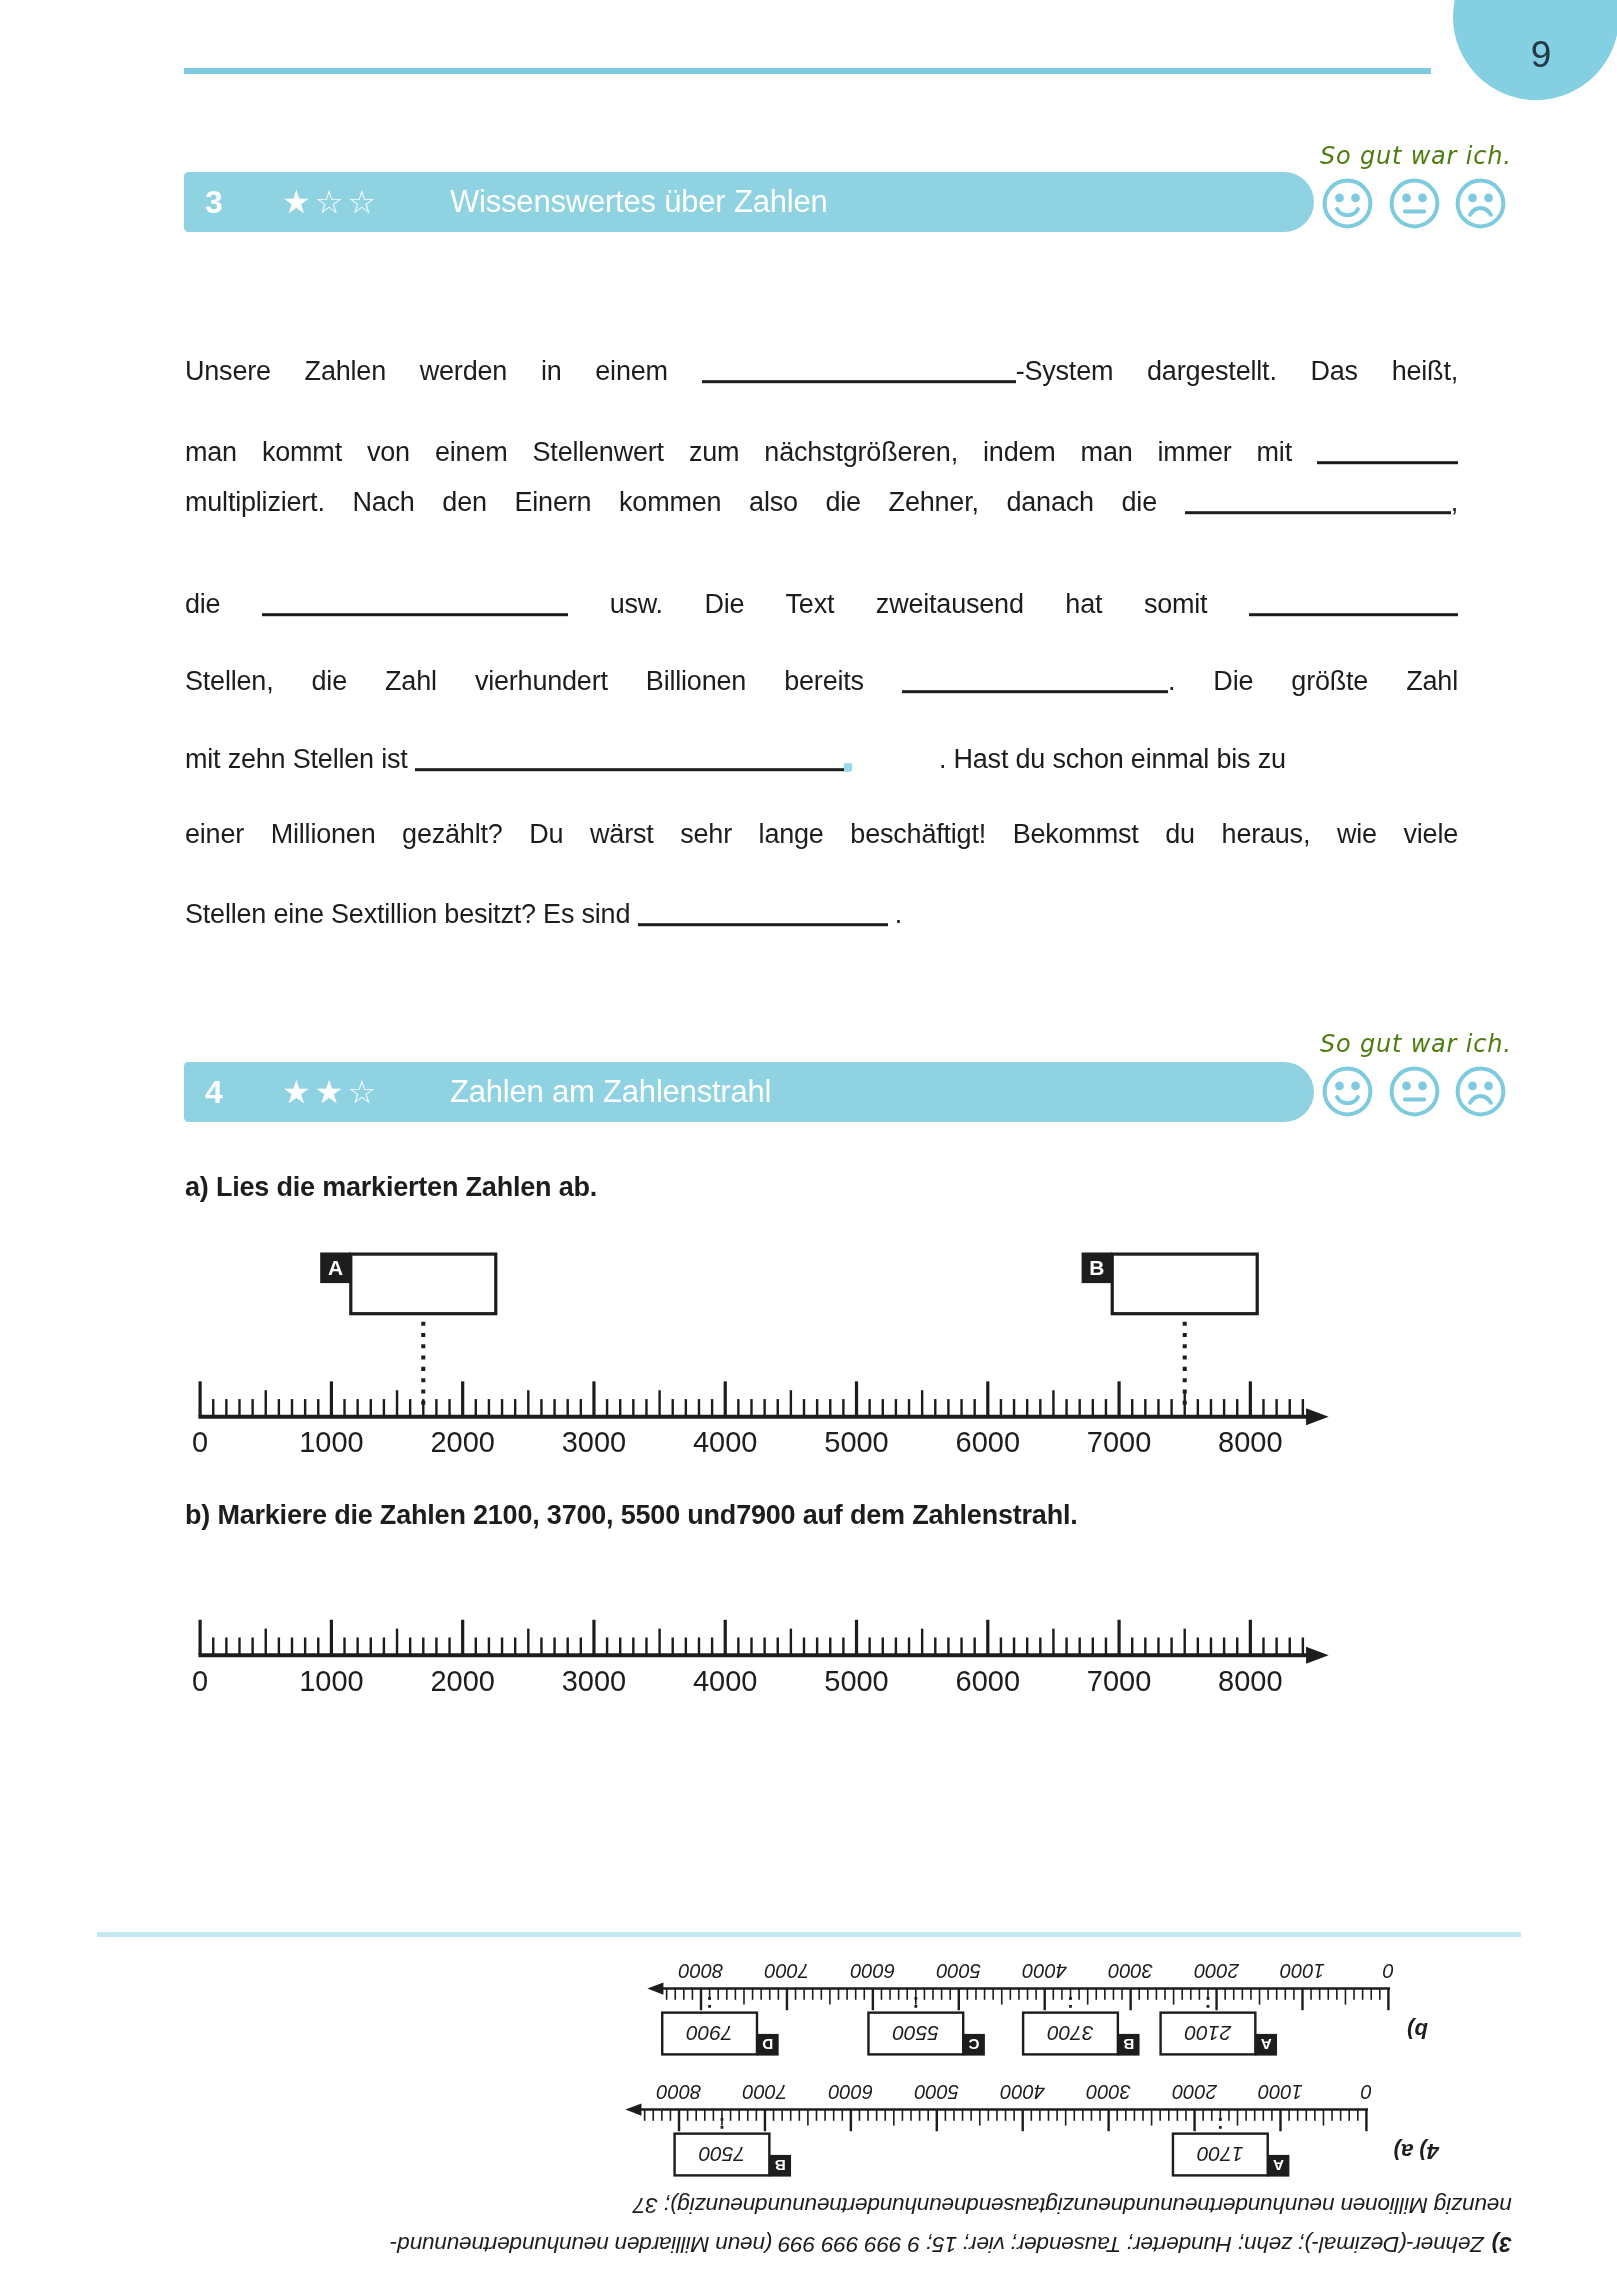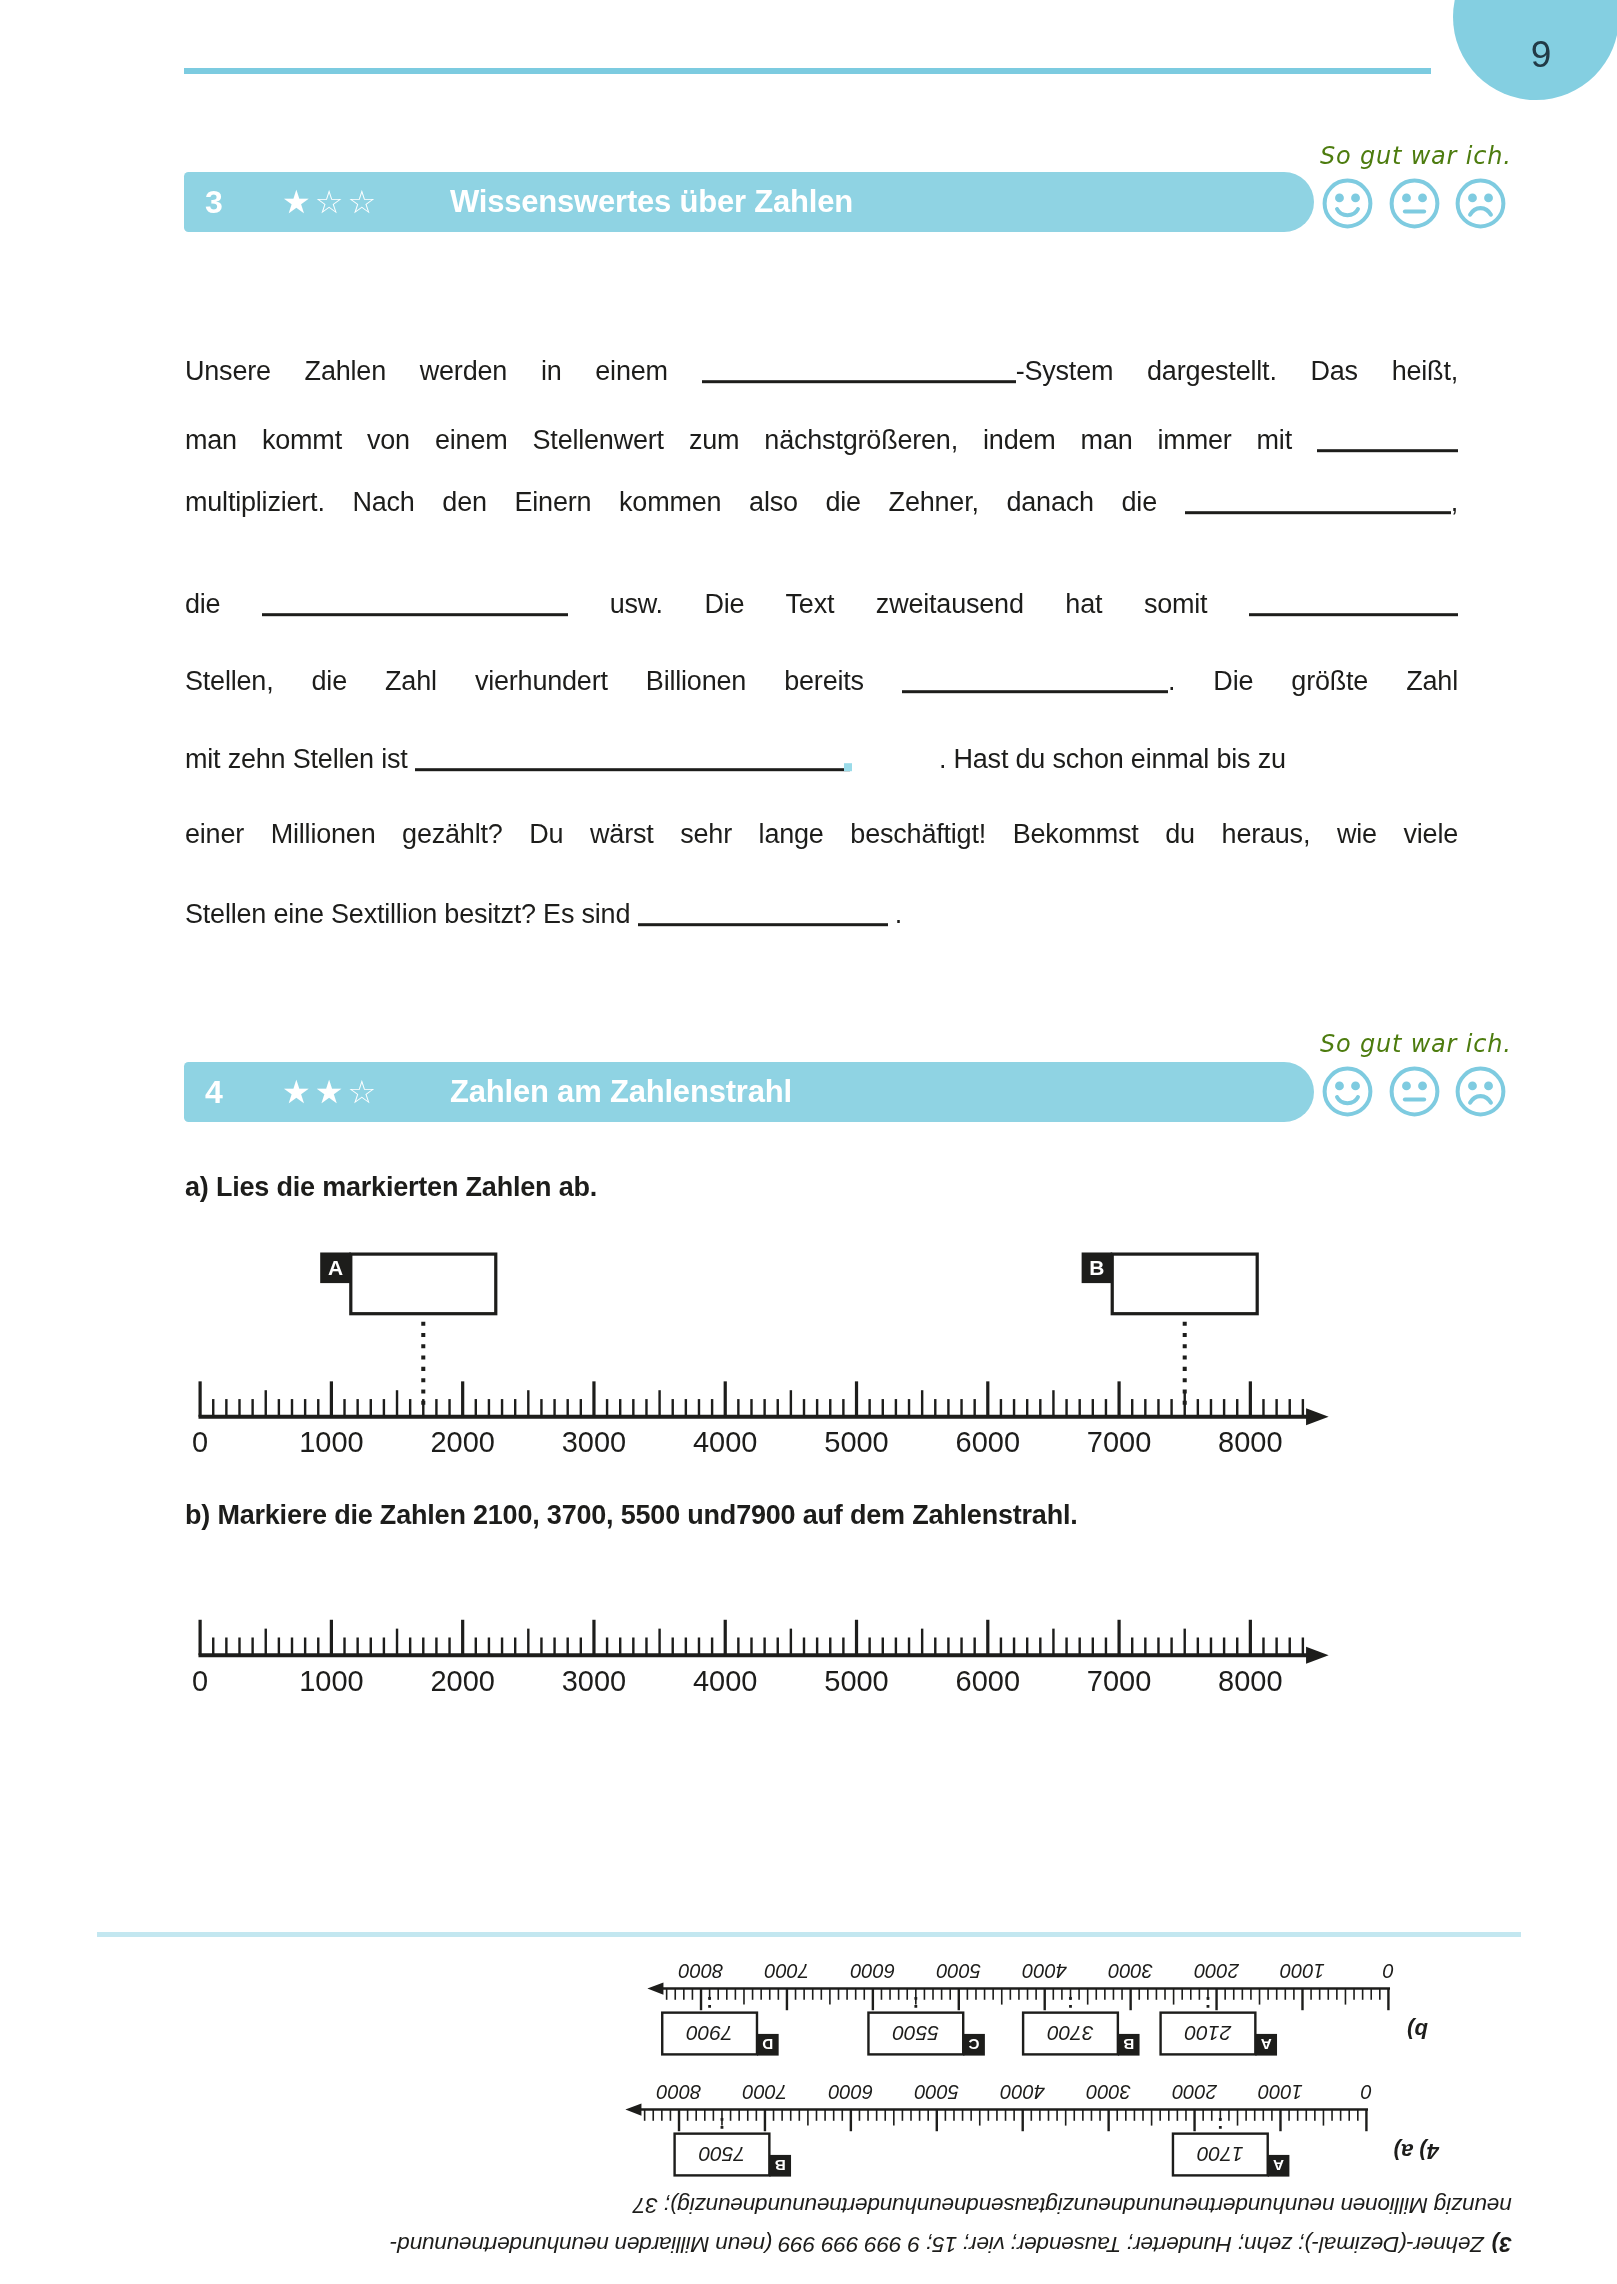--- a/index.html
+++ b/index.html
@@ -9,21 +9,21 @@
   .page-title{position:absolute;top:17.7px;right:204px;font-size:28px;font-weight:bold;letter-spacing:-0.2px;}
   .header-rule{position:absolute;left:184px;top:68px;width:1247px;height:6.4px;background:#7ccbe0;}
   .page-circle{position:absolute;left:1453px;top:-66px;width:166px;height:166px;border-radius:50%;background:#84cfe1;}
   .page-num{position:absolute;left:1513px;top:34px;width:56px;text-align:center;font-size:37px;color:#223a46;}
   
   .task-bar{position:absolute;left:184px;width:1130px;height:60px;background:#8fd3e3;
             border-radius:4.8px 32px 32px 4.8px;color:#ffffff;}
   .task-bar .num{position:absolute;left:21px;top:0;line-height:60px;font-size:32px;font-weight:bold;}
   .task-bar .stars{position:absolute;left:98px;top:0;line-height:60px;font-size:32px;
                    font-family:"DejaVu Sans",sans-serif;letter-spacing:4px;}
-  .task-bar .ttl{position:absolute;left:266px;top:0;line-height:60px;font-size:31px;font-weight:bold;letter-spacing:-0.2px;}
+  .task-bar .ttl{position:absolute;left:266px;top:0;line-height:60px;font-size:31px;font-weight:normal;letter-spacing:-0.2px;}
   
   .rating-label{position:absolute;font-size:24px;font-style:italic;color:#4d7c0f;
                 font-family:"DejaVu Sans",sans-serif;letter-spacing:0.8px;}
   .rating-faces{position:absolute;display:flex;gap:13.7px;}
   
   .intro{position:absolute;left:185px;top:279px;font-size:27px;font-weight:bold;letter-spacing:-0.2px;}
   .fill-line{position:absolute;left:185px;width:1273px;font-size:27px;letter-spacing:-0.2px;white-space:nowrap;}
   .fill-line.just{white-space:normal;text-align:justify;text-align-last:justify;}
   .blank{display:inline-block;position:relative;border-bottom:3.2px solid #1d1d1b;height:24px;transform:translateY(3.2px);}
   .gap{display:inline-block;height:0.8px;}
@@ -68,21 +68,21 @@
       <svg width="53" height="53" viewBox="0 0 66 66">
         <circle cx="33" cy="33" r="28.5" fill="none" stroke="#7ecbe0" stroke-width="5"></circle>
         <circle cx="23" cy="26" r="5.5" fill="#7ecbe0"></circle>
         <circle cx="43" cy="26" r="5.5" fill="#7ecbe0"></circle>
         <path d="M20 47 C26 36, 40 36, 46 47" fill="none" stroke="#7ecbe0" stroke-width="5" stroke-linecap="round"></path>
       </svg>
     </div>
 
   <div id="fill-lines">
       <div class="fill-line just" style="top: 353px;"><span>Unsere Zahlen werden in einem </span><span class="blank" style="width: 314px;"></span><span>-System dargestellt. Das heißt,</span></div>
-      <div class="fill-line just" style="top: 422px;"><span>man kommt von einem Stellenwert zum nächstgrößeren, indem man immer mit </span><span class="blank" style="width: 141px;"></span></div>
+      <div class="fill-line just" style="top: 434px;"><span>man kommt von einem Stellenwert zum nächstgrößeren, indem man immer mit </span><span class="blank" style="width: 141px;"></span></div>
       <div class="fill-line just" style="top: 484px;"><span>multipliziert. Nach den Einern kommen also die Zehner, danach die </span><span class="blank" style="width: 266px;"></span><span>,</span></div>
       <div class="fill-line just" style="top: 586px;"><span>die </span><span class="blank" style="width: 306px;"></span><span> usw. Die Text zweitausend hat somit </span><span class="blank" style="width: 209px;"></span></div>
       <div class="fill-line just" style="top: 663px;"><span>Stellen, die Zahl vierhundert Billionen bereits </span><span class="blank" style="width: 266px;"></span><span>. Die größte Zahl</span></div>
       <div class="fill-line" style="top: 741px;"><span>mit zehn Stellen ist </span><span class="blank" style="width: 435px;"><i class="mark"></i></span><span class="gap" style="width: 89px;"></span><span>. Hast du schon einmal bis zu</span></div>
       <div class="fill-line just" style="top: 819px;"><span>einer Millionen gezählt? Du wärst sehr lange beschäftigt! Bekommst du heraus, wie viele</span></div>
       <div class="fill-line" style="top: 896px;"><span>Stellen eine Sextillion besitzt? Es sind </span><span class="blank" style="width: 250px;"></span><span> .</span></div>
     </div>
 
   <div class="task-bar" style="top:1062px">
     <span class="num">4</span>

